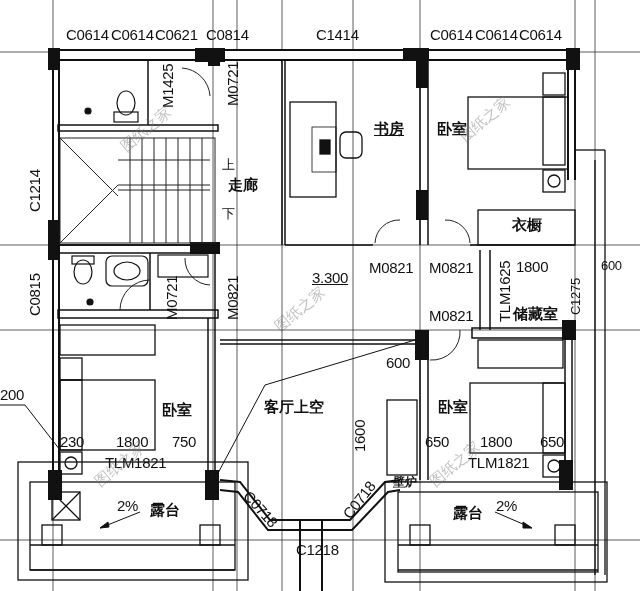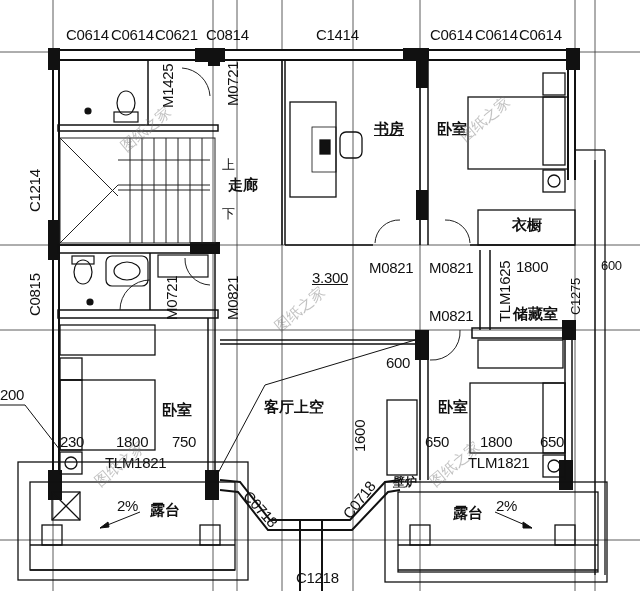--- a/index.html
+++ b/index.html
@@ -217,21 +217,21 @@
 <span class="lbl code vert" style="left:225px;top:320px;">M0821</span>
 <span class="lbl code" style="left:369px;top:260px;">M0821</span>
 <span class="lbl code" style="left:429px;top:260px;">M0821</span>
 <span class="lbl code" style="left:429px;top:308px;">M0821</span>
 <span class="lbl code vert" style="left:497px;top:322px;">TLM1625</span>
 <span class="lbl code" style="left:105px;top:455px;">TLM1821</span>
 <span class="lbl code" style="left:468px;top:455px;">TLM1821</span>
 
 <span class="lbl code" style="left:252px;top:488px;transform:rotate(48deg);transform-origin:left top;">C0718</span>
 <span class="lbl code" style="left:340px;top:512px;transform:rotate(-52deg);transform-origin:left top;">C0718</span>
-<span class="lbl code" style="left:296px;top:570px;">C1218</span>
+<span class="lbl code" style="left:296px;top:542px;">C1218</span>
 
 <span class="lbl room" style="left:228px;top:178px;text-align:center;">走廊</span>
 <span class="lbl room" style="left:374px;top:122px;text-decoration:underline;">书房</span>
 <span class="lbl room" style="left:437px;top:122px;">卧室</span>
 <span class="lbl room" style="left:512px;top:218px;">衣橱</span>
 <span class="lbl room" style="left:513px;top:272px;margin-top:35px;">储藏室</span>
 <span class="lbl room" style="left:162px;top:403px;">卧室</span>
 <span class="lbl room" style="left:438px;top:400px;">卧室</span>
 <span class="lbl room" style="left:264px;top:400px;">客厅上空</span>
 <span class="lbl room" style="left:150px;top:503px;">露台</span>

